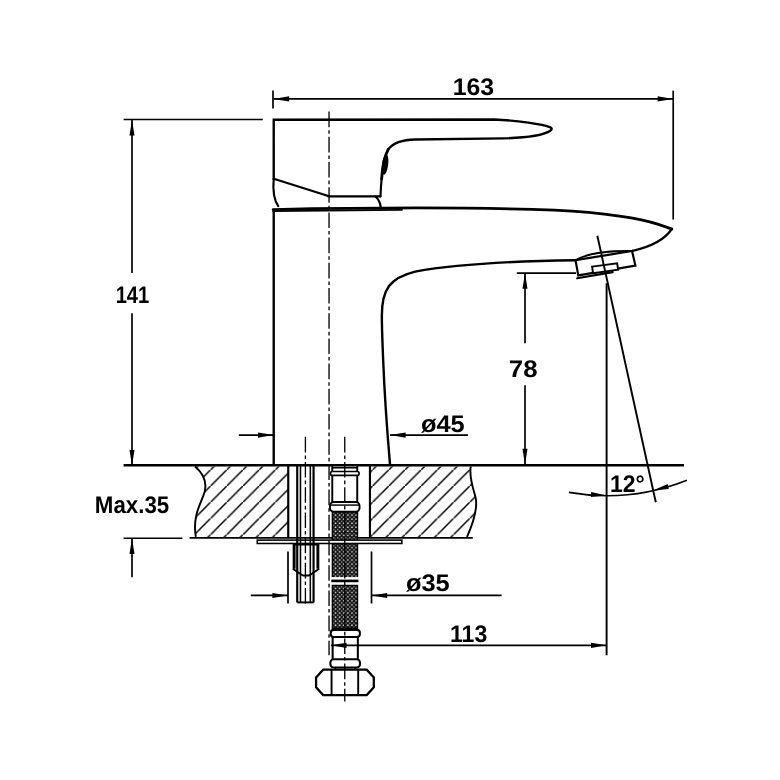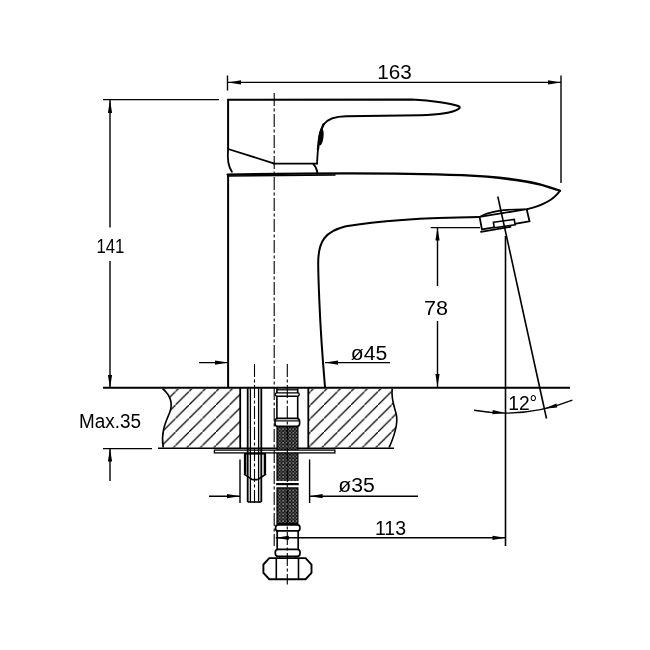--- a/index.html
+++ b/index.html
@@ -1,16 +1,16 @@
 <!DOCTYPE html>
 <html><head>
 <meta charset="utf-8">
 <style>
   html,body{margin:0;padding:0;background:#fff;}
-  .page{width:650px;height:650px;position:relative;background:#fff;overflow:hidden;transform:translateZ(0);will-change:transform;}
+  .page{width:650px;height:650px;position:relative;background:#fff;overflow:hidden;transform:translateZ(0);will-change:transform;font-weight:bold;}
   text{font-family:"Liberation Sans",sans-serif;fill:#000;}
 </style>
 </head>
 <body>
 <div class="page">
 <svg width="650" height="650" viewBox="0 0 650 650">
 <defs>
   <pattern id="hatch" patternUnits="userSpaceOnUse" width="13.5" height="13.5">
     <path d="M-3,16.5 L16.5,-3 M-16.5,30 L30,-16.5" stroke="#000" stroke-width="1.25" fill="none"></path>
   </pattern>

